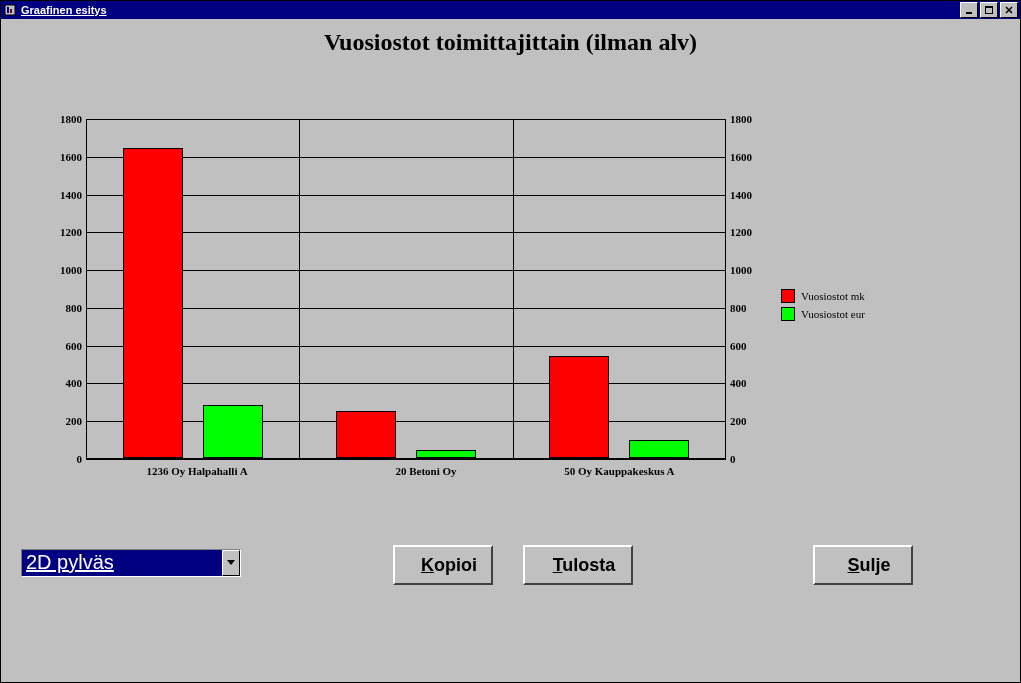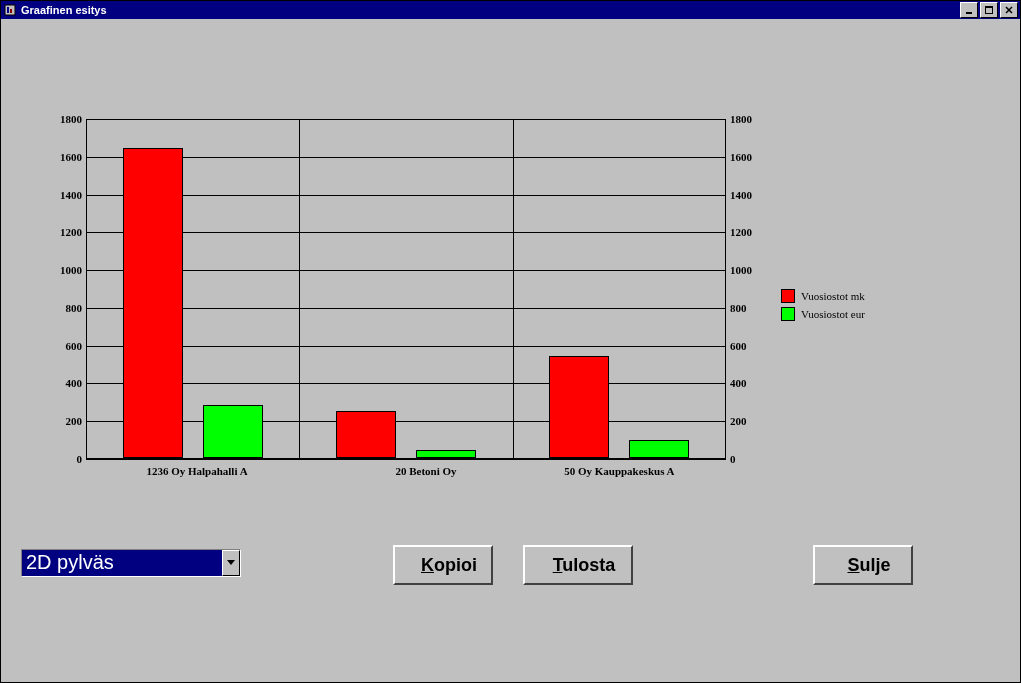--- a/index.html
+++ b/index.html
@@ -30,20 +30,21 @@
   .titlebar .app-icon {
     width: 14px;
     height: 14px;
     margin-right: 4px;
     display: inline-flex;
     align-items: center;
     justify-content: center;
   }
   .titlebar .title-text {
     flex: 1;
+    text-decoration: underline;
   }
   .titlebar .sysbtns {
     display: flex;
     gap: 0;
   }
   .sysbtn {
     width: 16px;
     height: 14px;
     background: #c0c0c0;
     border-top: 1px solid #fff;
@@ -180,20 +181,21 @@
     box-sizing: border-box;
   }
   .combo .combo-text {
     flex: 1;
     background: #000080;
     color: #fff;
     font-family: Arial, sans-serif;
     font-size: 20px;
     line-height: 24px;
     padding: 0 4px;
+    text-decoration: underline;
   }
   .combo .combo-btn {
     width: 16px;
     background: #c0c0c0;
     border-top: 1px solid #fff;
     border-left: 1px solid #fff;
     border-right: 1px solid #000;
     border-bottom: 1px solid #000;
     display: flex;
     align-items: center;
@@ -250,20 +252,21 @@
       <div class="sysbtn">
         <svg width="8" height="8">
             <line x1="1" y1="1" x2="7" y2="7" stroke="#000" stroke-width="1.5"></line>
             <line x1="7" y1="1" x2="1" y2="7" stroke="#000" stroke-width="1.5"></line>
           </svg>
       </div>
     </div>
   </div>
 
   <div class="content">
+    <div class="chart-title">Vuosiostot toimittajittain (ilman alv)</div>
 
     <div class="chart-area">
       <div class="plot" id="plot">
         <div class="plot-border"></div>
 
       <div class="gridline-h" style="top: 340px;"></div>
           <div class="ytick" style="top: 340px;">0</div>
           <div class="ytick right" style="top: 340px;">0</div>
           <div class="gridline-h" style="top: 302.222px;"></div>
           <div class="ytick" style="top: 302.222px;">200</div>

